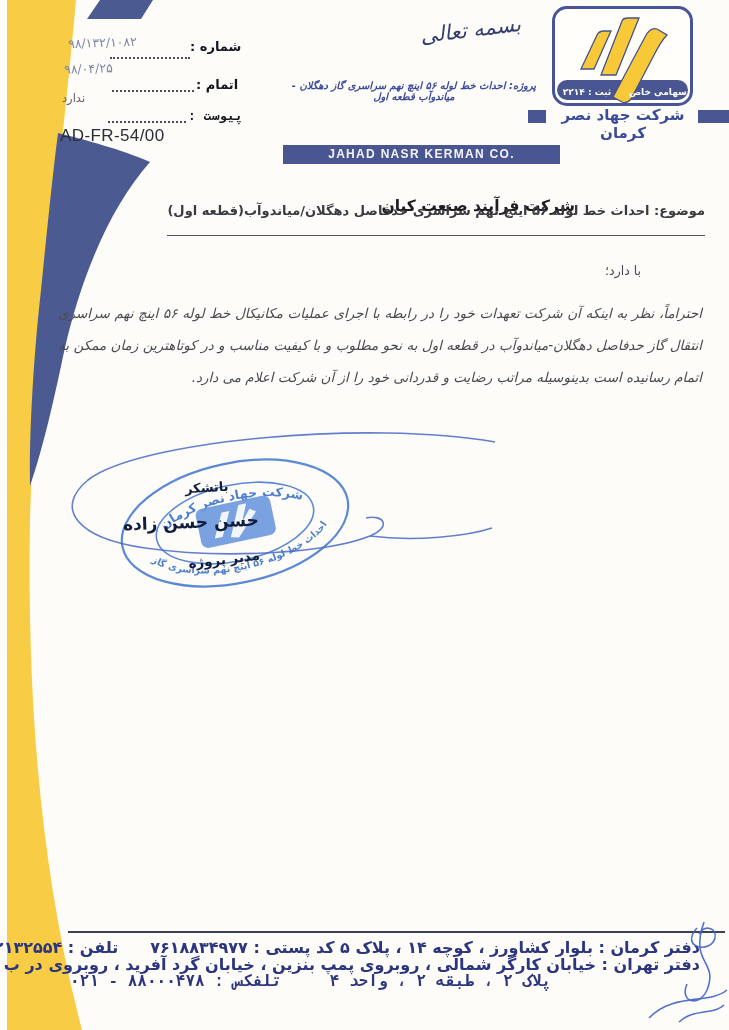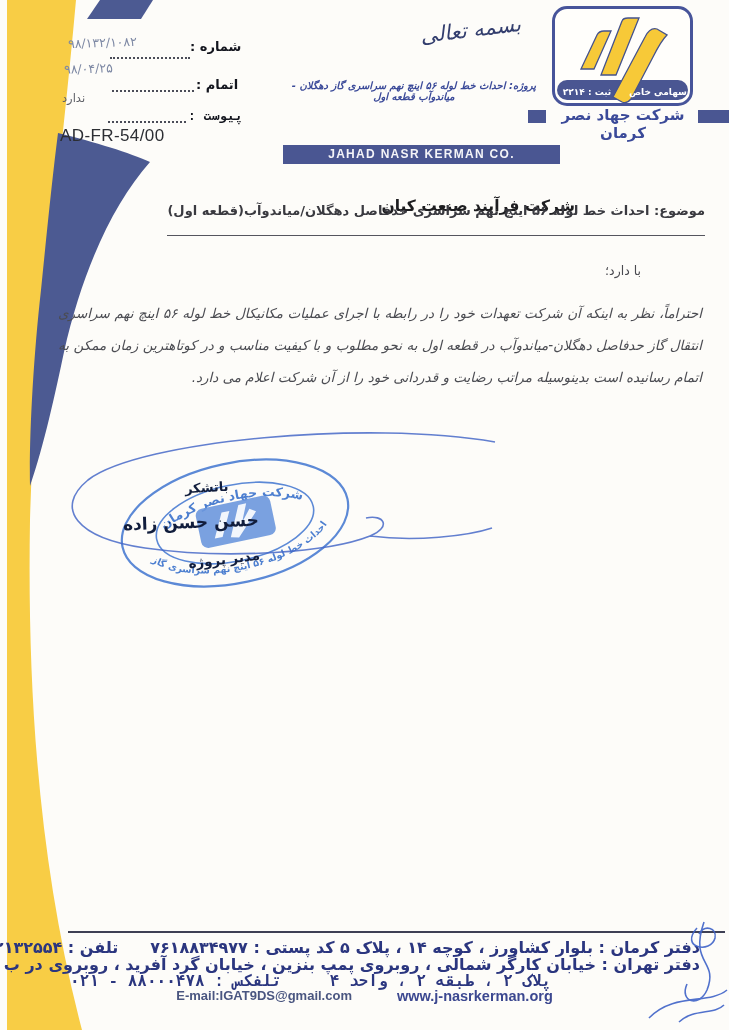--- a/index.html
+++ b/index.html
@@ -152,24 +152,20 @@
   </svg>
 
   <div class="abs stamp-text fa thanks">باتشکر</div>
   <div class="abs stamp-text fa signer-name">حسن حسن زاده</div>
   <div class="abs stamp-text fa signer-title">مدیر پروژه</div>
 
   <div class="abs footer-divider"></div>
   <div class="abs footer-line fa f1">دفتر کرمان : بلوار کشاورز ، کوچه ۱۴ ، پلاک ۵ کد پستی : ۷۶۱۸۸۳۴۹۷۷  تلفن : ۳۲۱۳۲۵۵۴ - ۰۳۴  فکس : ۳۲۱۳۲۵۵۳ - ۰۳۴</div>
   <div class="abs footer-line fa f2">دفتر تهران : خیابان کارگر شمالی ، روبروی پمپ بنزین ، خیابان گرد آفرید ، روبروی در ب منازل مسکونی ارتش ، کوچه نوشاد ،</div>
   <div class="abs footer-line fa f3">پلاک ۲ ، طبقه ۲ ، واحد ۴   تلفکس : ۸۸۰۰۰۴۷۸ - ۰۲۱</div>
-  <div class="abs contact-row">
-    <span class="email latin">E-mail:IGAT9DS@gmail.com</span>
-    <span class="website latin">www.j-nasrkerman.org</span>
-  </div>
 
   <svg class="abs" style="right:0;top:920px;" width="110" height="110" viewBox="0 0 110 110">
     <g fill="none" stroke="#3f63c8" stroke-width="1.6" opacity="0.9">
       <path d="M78,8 C60,28 92,34 96,18 C98,8 86,4 80,14"></path>
       <path d="M85,2 C70,45 100,40 88,70 C80,88 60,82 68,64"></path>
       <path d="M30,98 C55,72 90,85 108,70"></path>
       <path d="M60,102 C75,88 95,95 105,85"></path>
     </g>
   </svg>
 

